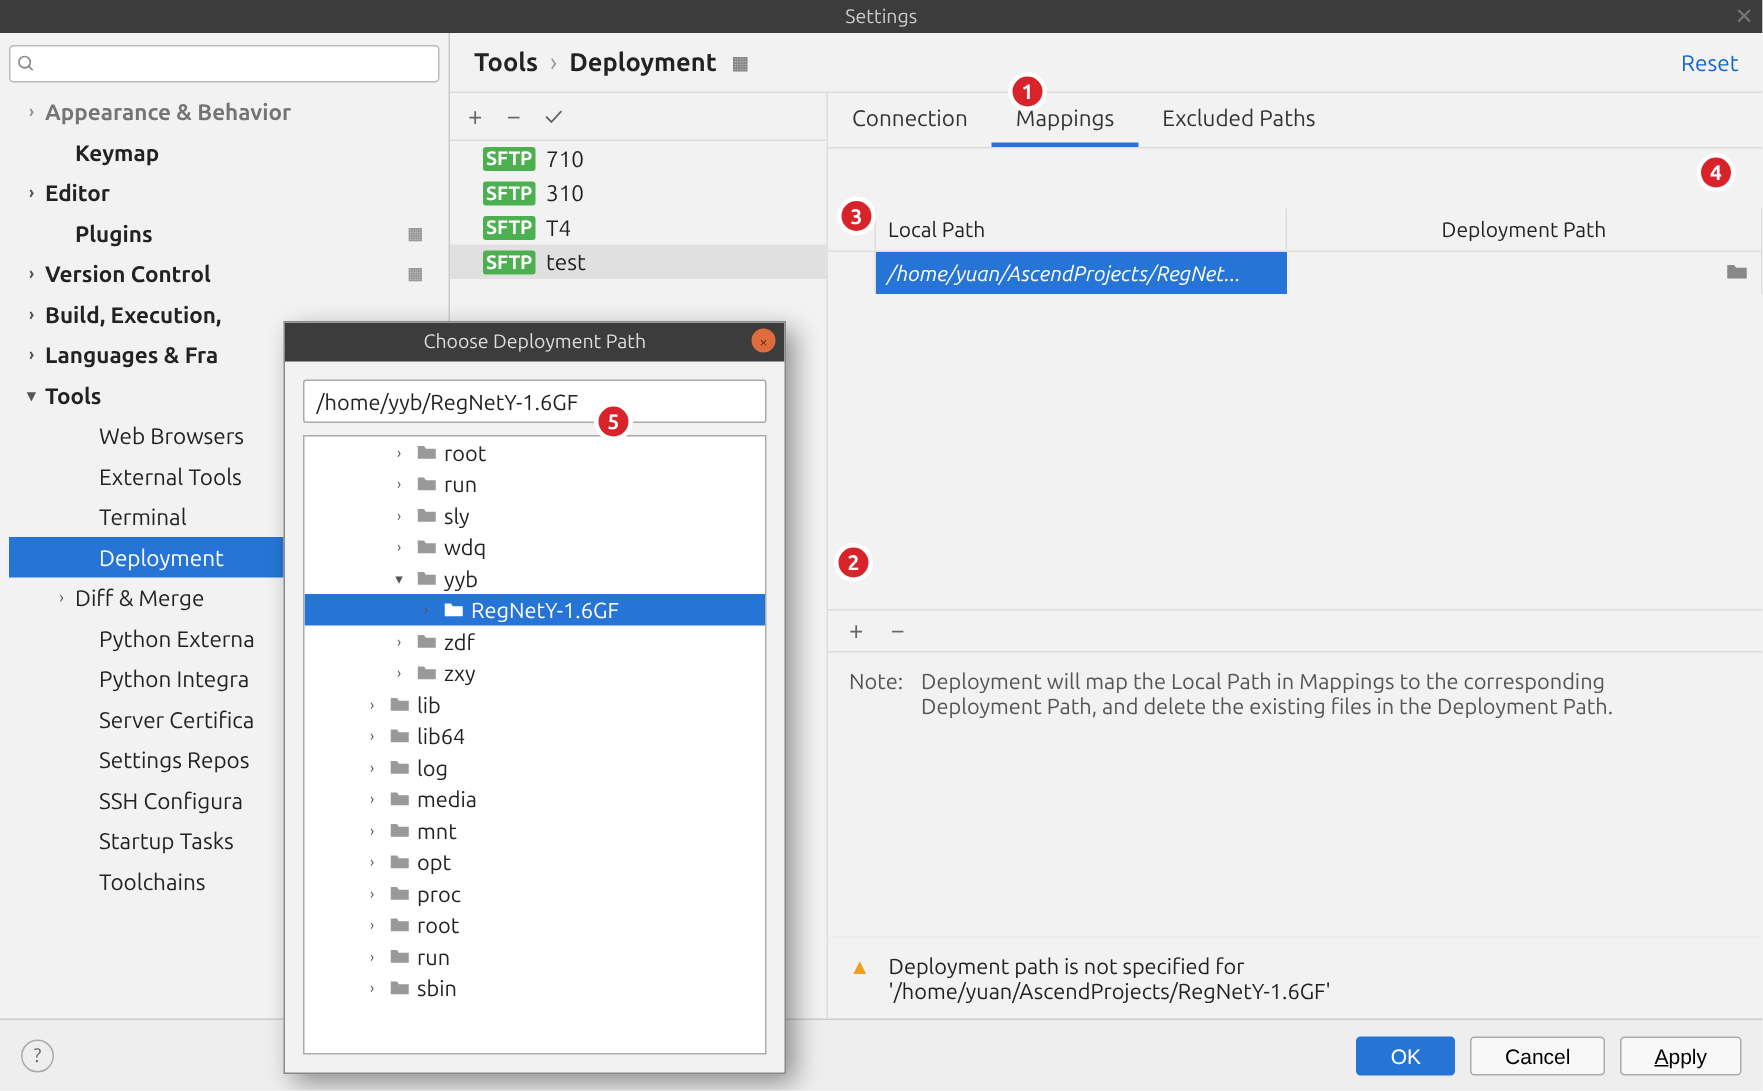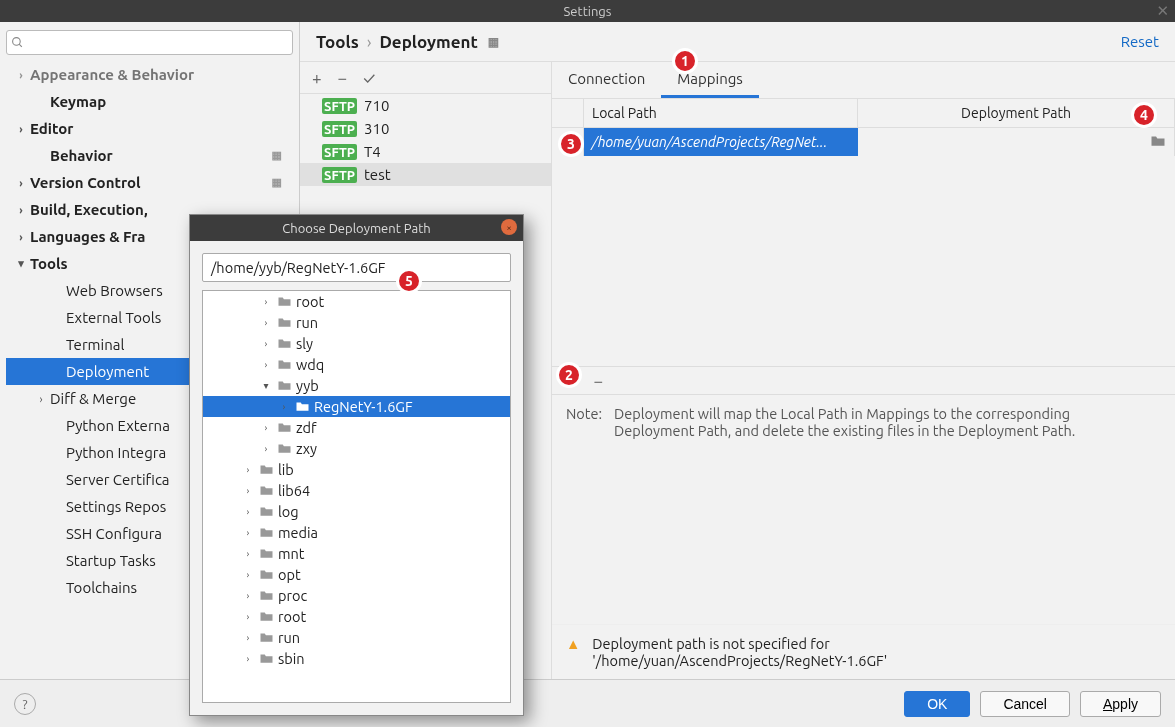--- a/index.html
+++ b/index.html
@@ -285,21 +285,21 @@
         <div class="tree-item bold indent1">
           <span class="chev"></span>
           <span>Keymap</span>
         </div>
         <div class="tree-item bold">
           <span class="chev">›</span>
           <span>Editor</span>
         </div>
         <div class="tree-item bold indent1">
           <span class="chev"></span>
-          <span>Behavior</span>
+          <span>Plugins</span>
           <span class="dots">▦</span>
         </div>
         <div class="tree-item bold">
           <span class="chev">›</span>
           <span>Version Control</span>
           <span class="dots">▦</span>
         </div>
         <div class="tree-item bold">
           <span class="chev">›</span>
           <span>Build, Execution,</span>
@@ -392,24 +392,25 @@
               <span class="sftp-badge">SFTP</span>
               <span>T4</span>
             </div>
             <div class="server-item active">
               <span class="sftp-badge">SFTP</span>
               <span>test</span>
             </div>
           </div>
       </div>
 
-      <div style="flex:1;display:flex;flex-direction:column;">
+      <div style="flex:1;display:flex;flex-direction:column;gap:40px;">
         <div class="tabs-row">
           <div class="tab">Connection</div>
           <div class="tab active">Mappings</div>
+          <div class="tab">Excluded Paths</div>
         </div>
         <div class="mapping-table">
           <div class="mapping-header">
             <div class="cell spacer"></div>
             <div class="cell local">Local Path</div>
             <div class="cell deploy">
               <span>Deployment Path</span>
             </div>
           </div>
           <div class="mapping-row">

